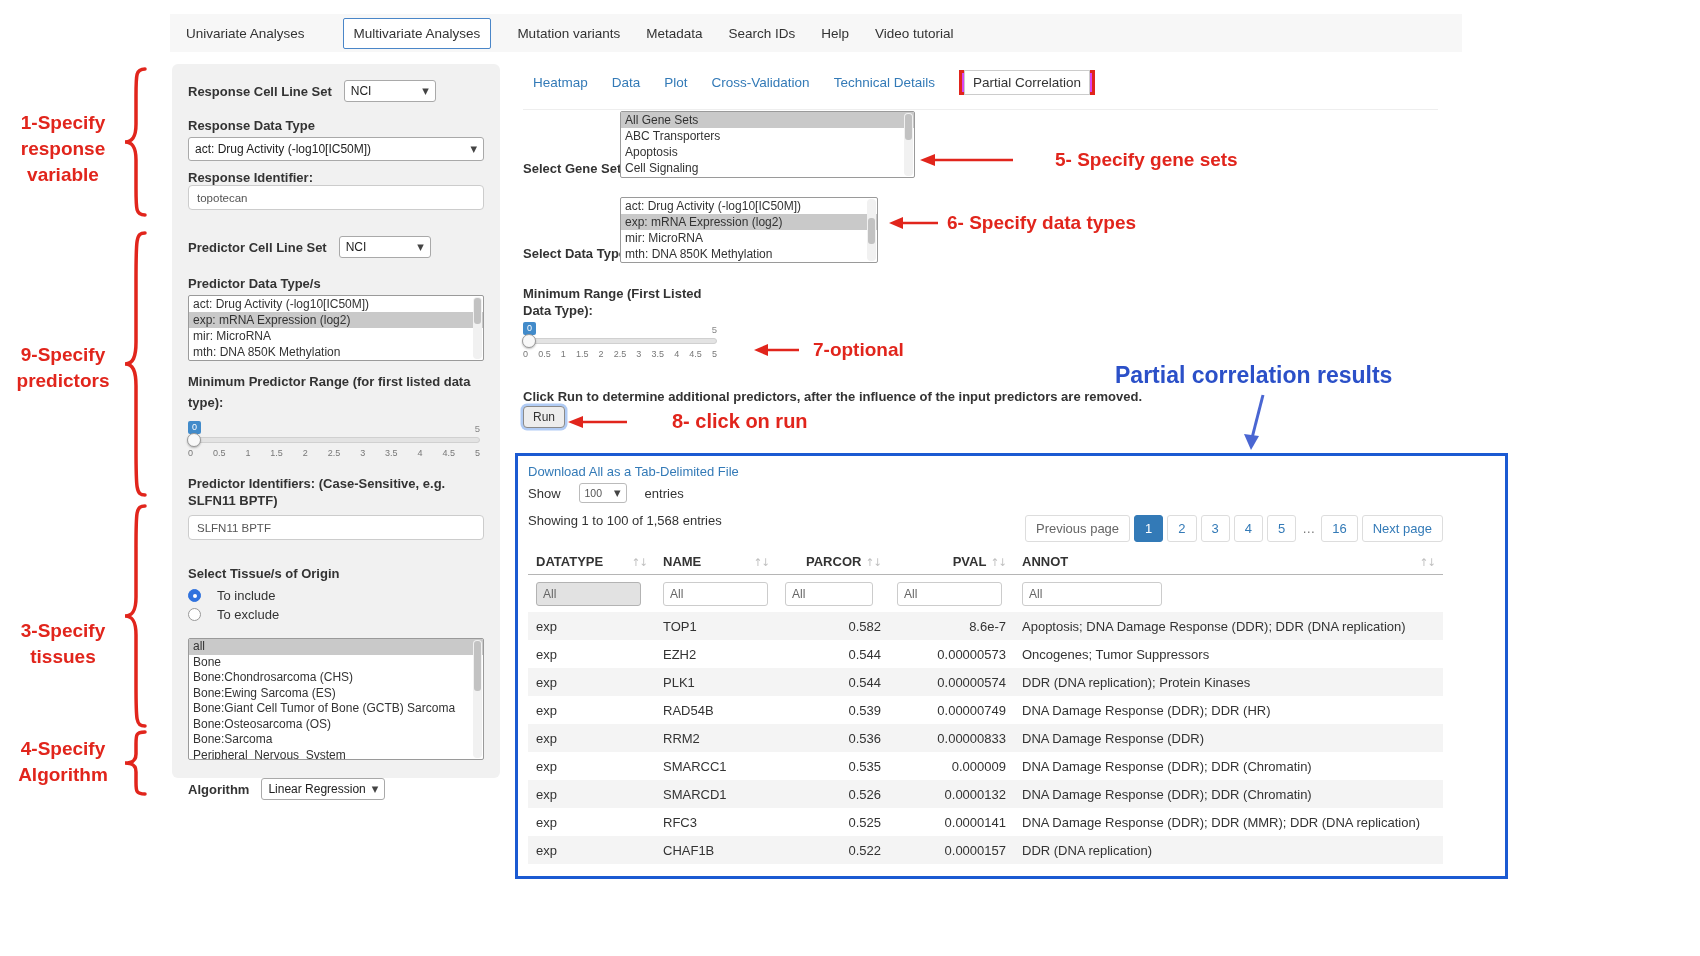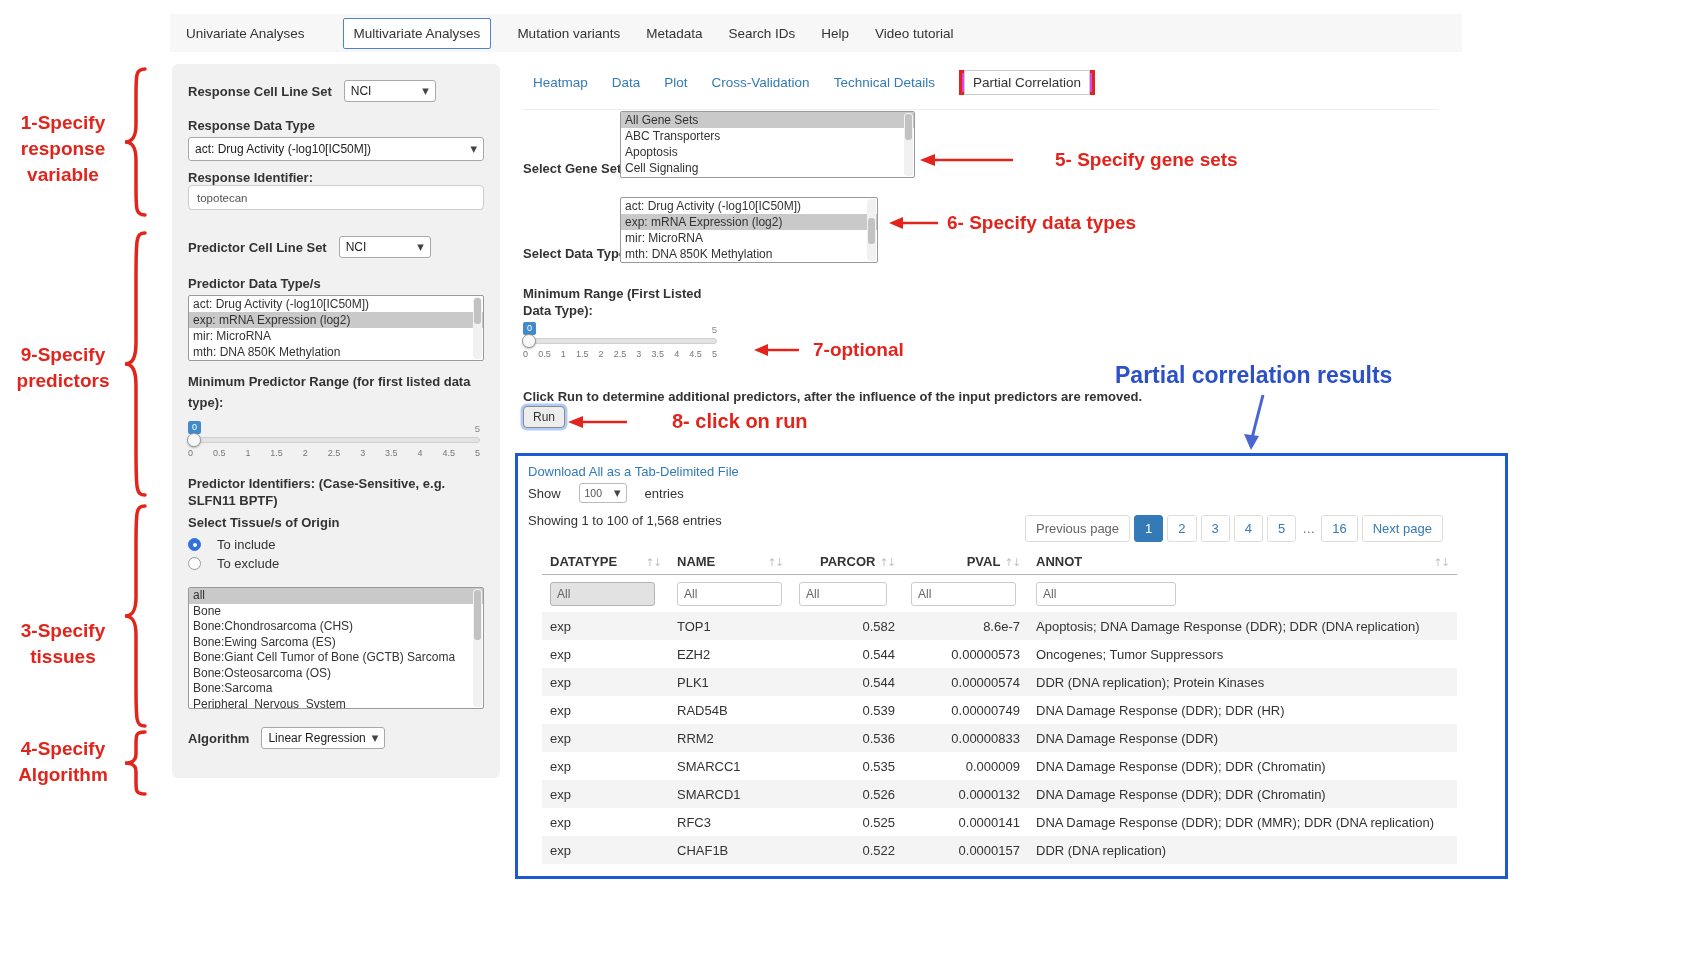--- a/index.html
+++ b/index.html
@@ -92,21 +92,21 @@
                     align-items:center; gap:6px; padding:0 5px; font-size:10.5px; color:#555; cursor:pointer; }
   .meta-row { position:relative; height:46px; }
   .showing-text { position:absolute; left:0; top:10px; font-size:13px; }
   .pagination { position:absolute; right:0; top:12px; display:flex; gap:4px; align-items:center; font-size:13px; }
   .page-btn { border:1px solid #ddd; border-radius:3px; padding:5px 10px; color:var(--link-blue,#337ab7);
               background:#fff; cursor:pointer; white-space:nowrap; }
   .page-btn.navlink { color:#666; }
   .page-btn.active { background:var(--active-page-blue,#337ab7); border-color:var(--active-page-blue,#337ab7); color:#fff; }
   .page-ellipsis { color:#777; padding:5px 2px; }
 
-  .rtable { width:100%; border-collapse:collapse; font-size:13px; table-layout:fixed;margin-left:14px; }
+  .rtable { width:100%; border-collapse:collapse; font-size:13px; table-layout:fixed; }
   .rtable th { padding:5px 8px; border-bottom:1px solid #b5b5b5; font-size:13px; cursor:pointer; }
   .hwrap { display:flex; align-items:center; justify-content:space-between; gap:4px; font-weight:bold; }
   th.num .hwrap { justify-content:flex-end; }
   .sort-icon { color:#c0c0c0; font-size:10.5px; letter-spacing:-1px; font-weight:normal;
                font-family:"DejaVu Sans", sans-serif; }
   .filter-row td { padding:4px 4px 6px 0; }
   .filter-input { height:24px; border:1px solid #ccc; border-radius:3px; padding:0 6px; font-size:12px;
                   width:105px; background:#fff; color:#333; font-family:"Liberation Sans", sans-serif; }
   .filter-input.gray { background:#e2e2e2; border-color:#b3b3b3; }
   .filter-input.narrow { width:88px; }
@@ -206,20 +206,21 @@
         <span>2.5</span>
         <span>3</span>
         <span>3.5</span>
         <span>4</span>
         <span>4.5</span>
         <span>5</span>
       </div>
     </div>
 
     <div class="f-label" style="margin-bottom:6px; line-height:17px;">Predictor Identifiers: (Case-Sensitive, e.g. SLFN11 BPTF)</div>
+    <input class="text-input" style="margin-bottom: 26px;" value="SLFN11 BPTF">
 
     <div class="f-label" style="margin-bottom:7px;">Select Tissue/s of Origin</div>
     <div class="radio-row">
       <span class="radio on"></span>
       <span>To include</span>
     </div>
     <div class="radio-row" style="margin-bottom:16px;">
       <span class="radio off"></span>
       <span>To exclude</span>
     </div>

